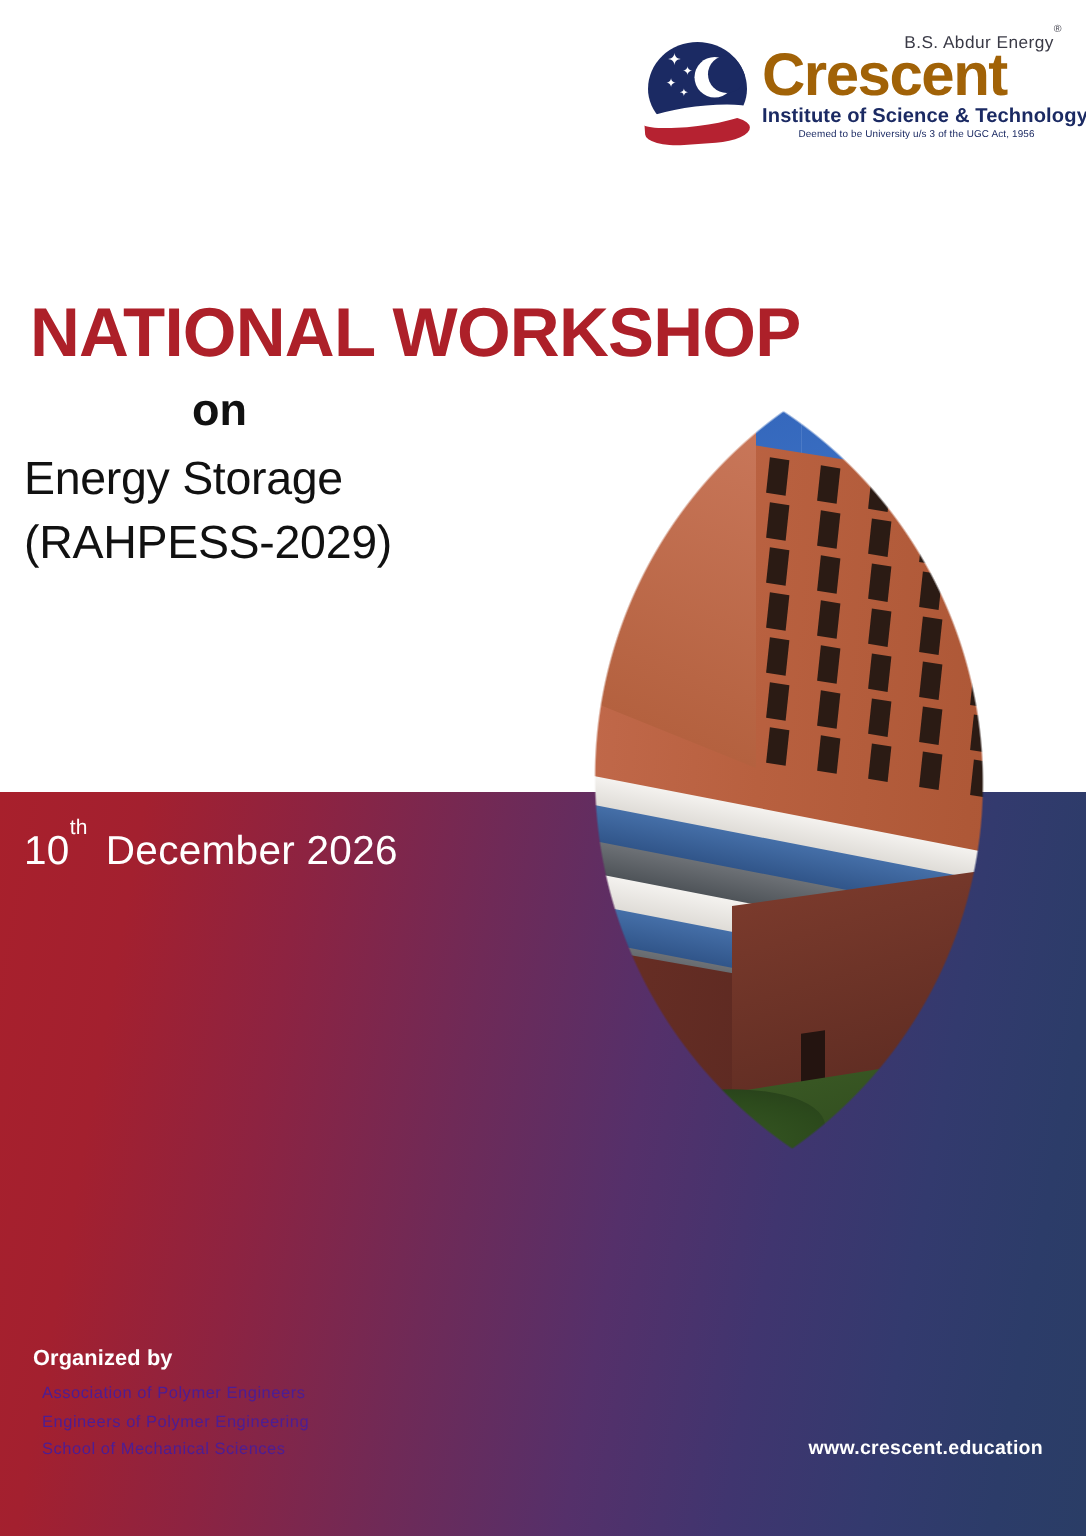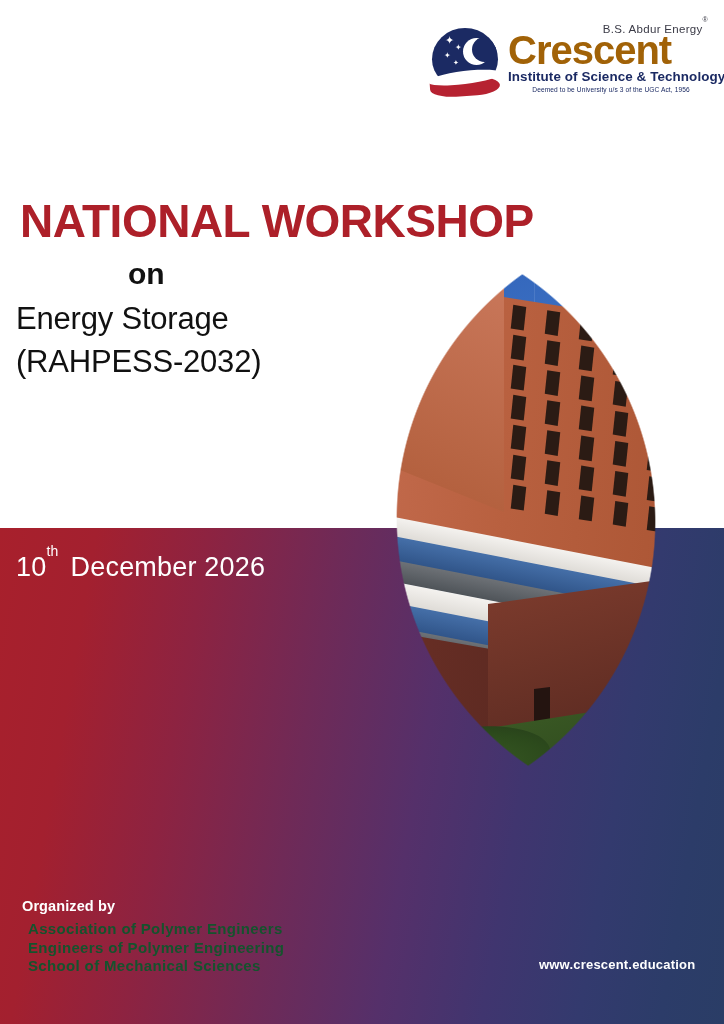--- a/index.html
+++ b/index.html
@@ -272,21 +272,21 @@
   .date-gap { display:inline-block; width:12px; }
 
   
   .org-head {
     position:absolute; left:22px; top:898px;
     font-size:14.5px; font-weight:700; color:#ffffff;
     letter-spacing:0.1px;
   }
   .org-list {
     position:absolute; left:28px; top:920px;
-    font-size:15px; font-weight:700; color:#14532d;
+    font-size:11px; font-weight:400; color:#4c1d95;
     line-height:18.5px; letter-spacing:0.35px;
   }
   .website {
     position:absolute; left:539px; top:957px;
     font-size:13px; font-weight:700; color:#ffffff;
     letter-spacing:0.2px;
   }
 </style>
 </head>
 <body>
@@ -393,21 +393,21 @@
       <div class="logo-sub">Institute of Science &amp; Technology</div>
       <div class="logo-fine">Deemed to be University u/s 3 of the UGC Act, 1956</div>
     </div>
   </div>
 
   <div class="title-main">NATIONAL WORKSHOP</div>
   <div class="title-on">on</div>
 
   <div class="subtitle">
     <div>Energy Storage</div>
-    <div>(RAHPESS-2032)</div>
+    <div>(RAHPESS-2029)</div>
   </div>
 
   <div class="date-line"><span>10</span><sup>th</sup><span class="date-gap"></span><span>December 2026</span></div>
 
   <div class="org-head">Organized by</div>
   <div class="org-list">
     <div>Association of Polymer Engineers</div>
     <div>Engineers of Polymer Engineering</div>
     <div>School of Mechanical Sciences</div>
   </div>

